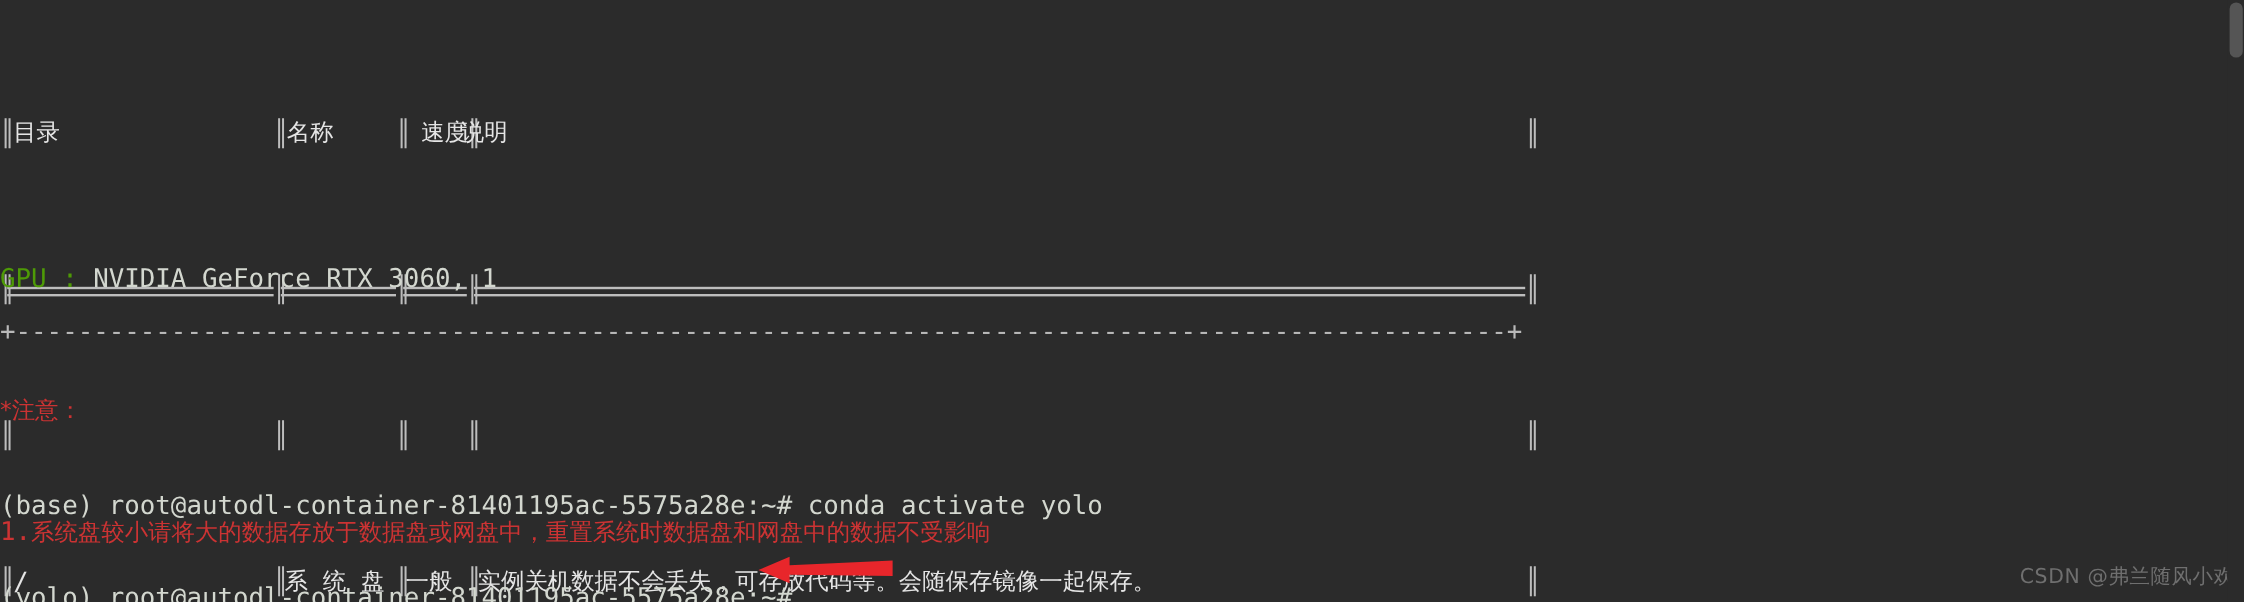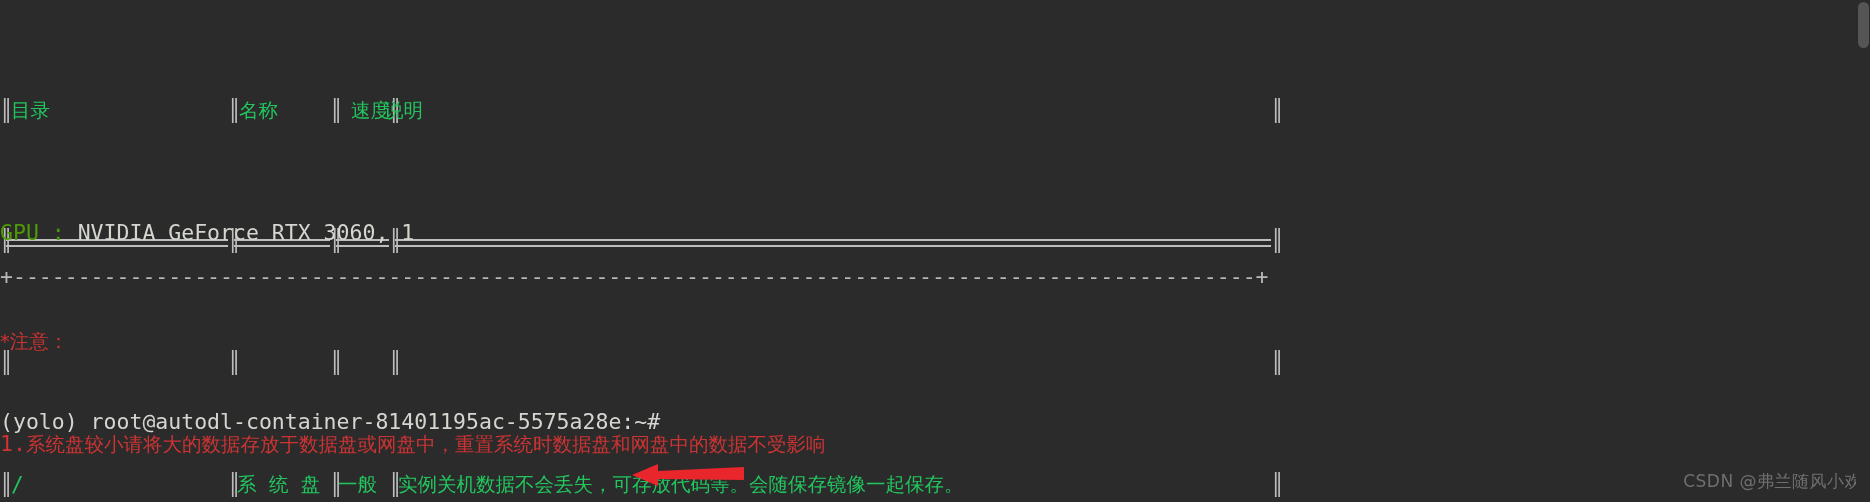--- a/index.html
+++ b/index.html
@@ -42,21 +42,21 @@
     white-space: pre;
   }
   .tr { height: 26px; line-height: 26px; display: block; position: relative; }
   .cell {
     position: absolute;
     top: 0;
     height: 26px;
     line-height: 26px;
     font-family: "DejaVu Sans", "Liberation Sans", sans-serif;
     font-size: 19.5px;
-    color: #22c55e;
+    color: #e5e5e5;
     white-space: pre;
   }
   .cellmono {
     font-family: "DejaVu Sans Mono", "Liberation Mono", monospace;
     font-size: 21px;
   }
   .vline {
     position: absolute;
     top: 0;
     width: 5px;
@@ -242,20 +242,21 @@
   <div id="notice-block">
     <span class="noticeline red ncjk">*注意：</span>
 
     <span class="noticeline"><span class="red nmono">1.</span><span class="red ncjk">系统盘较小请将大的数据存放于数据盘或网盘中，重置系统时数据盘和网盘中的数据不受影响</span></span>
 
     
   </div>
 
   
   <div id="prompt-block">
+    <span class="promptline"><span>(base)</span><span> root@autodl-container-81401195ac-5575a28e:~# </span><span>conda activate yolo</span></span>
     <span class="promptline"><span>(yolo)</span><span> root@autodl-container-81401195ac-5575a28e:~# </span><span></span></span>
   </div>
 
   
   <svg id="arrow" viewBox="0 0 112 26">
     <polygon points="0,13 26,2 26,9 112,5 112,18 26,17 26,24" fill="#e8262b"></polygon>
   </svg>
 
   
   <div id="watermark">CSDN @弗兰随风小欢</div>

